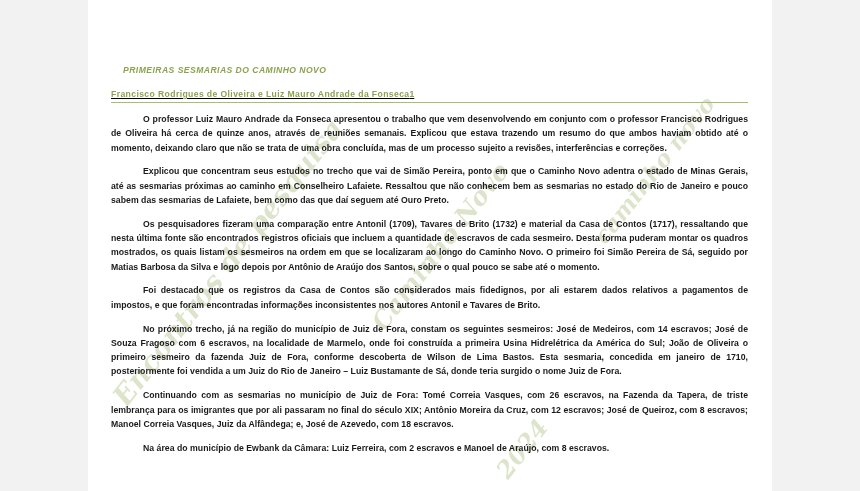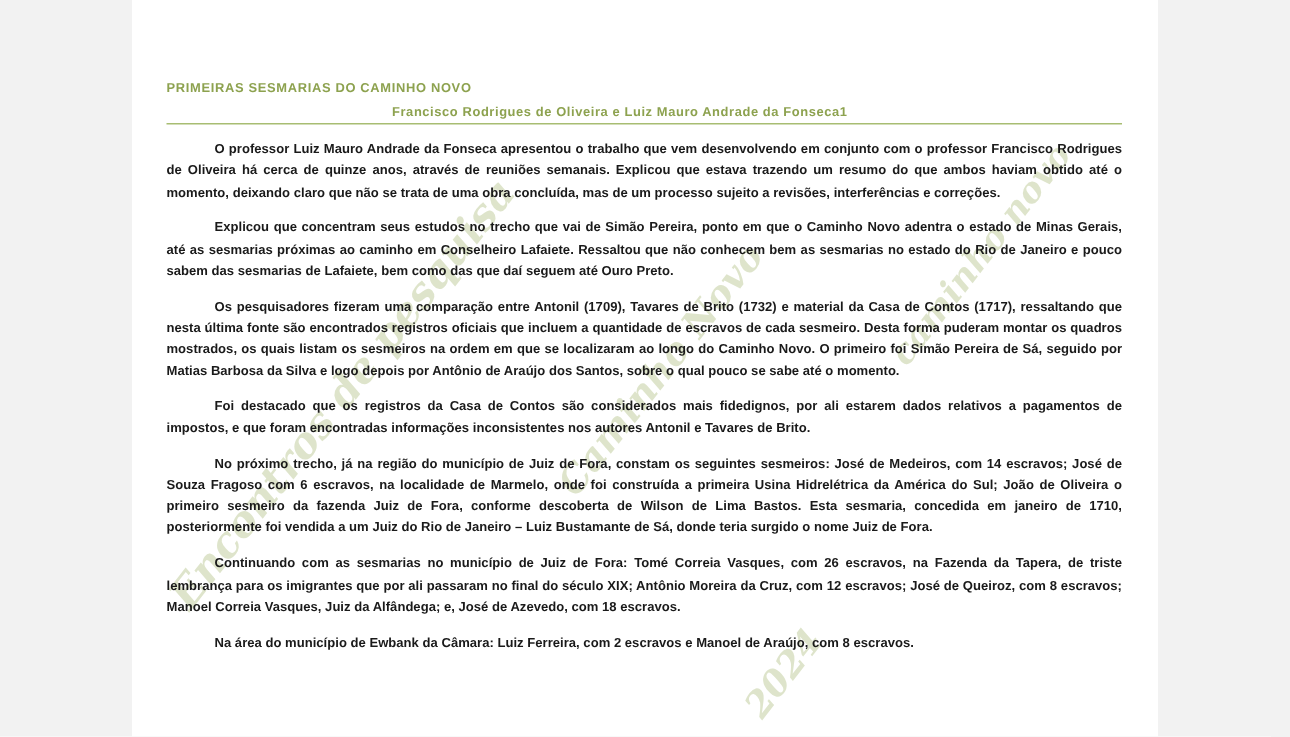--- a/index.html
+++ b/index.html
@@ -82,27 +82,29 @@
     position: relative;
     padding-bottom: 2px;
     border-bottom: 1.5px solid #a8bd72;
   }
   #doc-title {
     color: #8da24f;
     font-size: 8.6px;
     letter-spacing: 0.45px;
     font-weight: bold;
     line-height: 12px;
-    margin: 0;
+    margin: 12px;
+    font-style: italic;
   }
   #authors-row {
     display: flex;
-    justify-content: center;
+    justify-content: flex-start;
     align-items: baseline;
     margin-top: 4px;
+    text-decoration: underline;
   }
   #doc-authors {
     color: #8da24f;
     font-size: 8.6px;
     letter-spacing: 0.4px;
     font-weight: bold;
     line-height: 12px;
   }
   #page-number {
     color: #8da24f;

